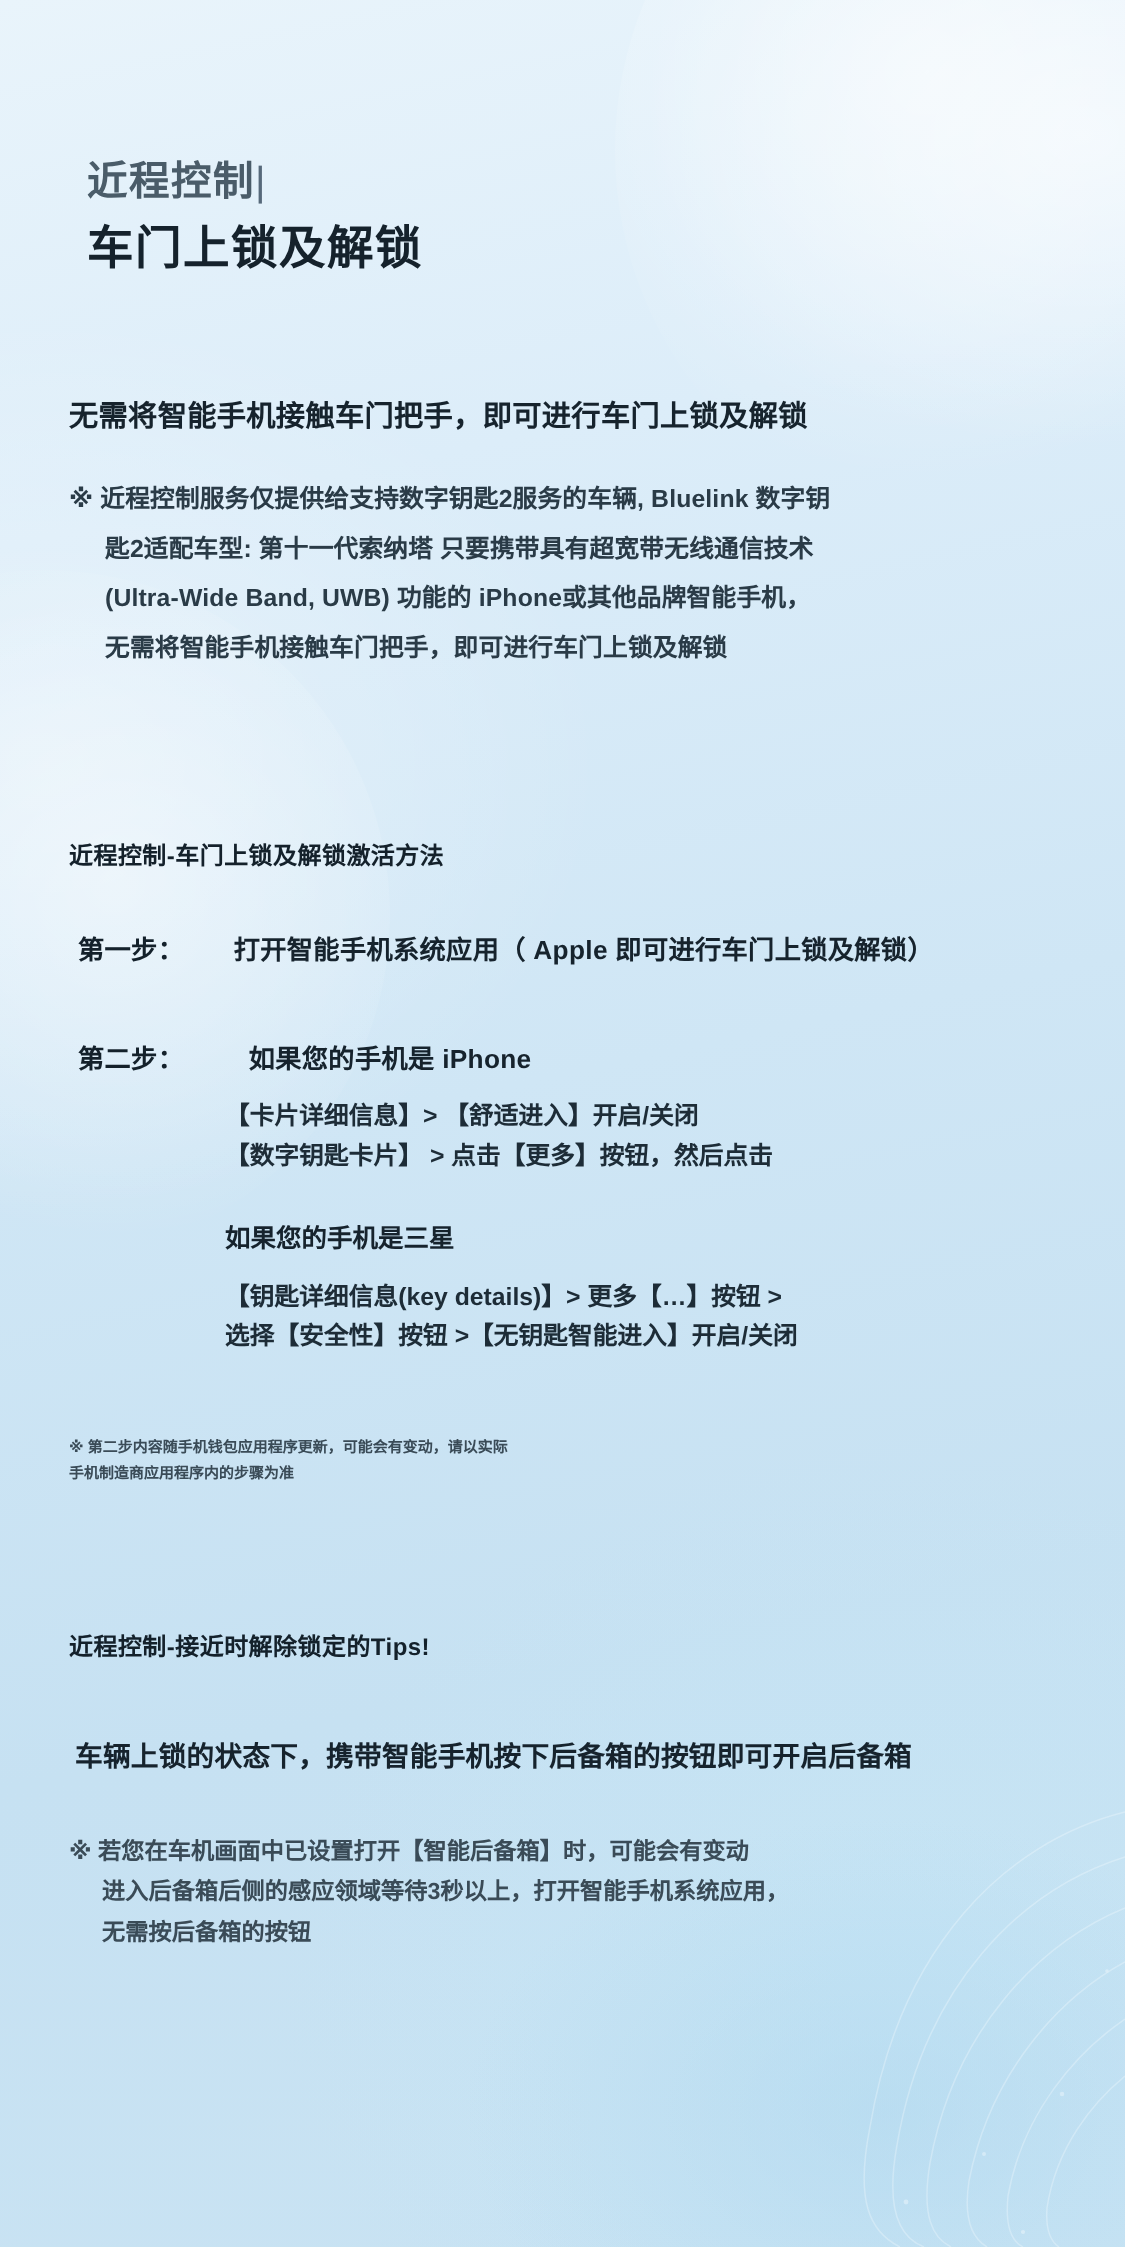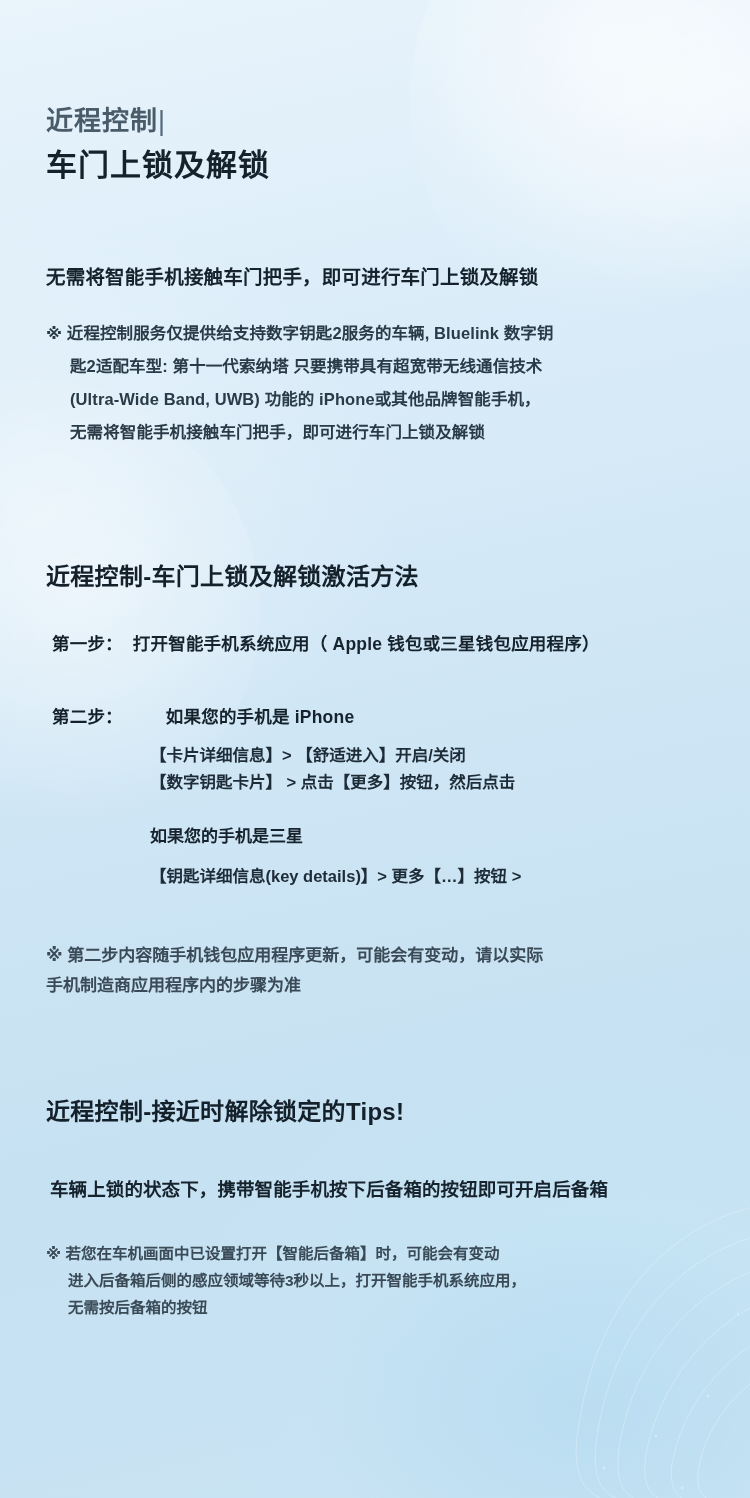--- a/index.html
+++ b/index.html
@@ -56,20 +56,21 @@
     pointer-events: none;
   }
   .content {
     position: relative;
     padding: 0 46px;
   }
 
   
   .header {
     padding-top: 103px;
+    margin-left: 12px;
   }
   .eyebrow {
     font-size: 27px;
     font-weight: 600;
     color: #4a5c69;
     letter-spacing: 1px;
     line-height: 1.38;
   }
   .eyebrow .bar {
     color: #56697a;
@@ -101,21 +102,21 @@
     letter-spacing: 0.1px;
     max-width: 660px;
   }
   .note .ind {
     display: block;
     padding-left: 24px;
   }
 
   
   .sec-title {
-    font-size: 24px;
+    font-size: 16px;
     font-weight: 700;
     color: #14212b;
     letter-spacing: 0.3px;
   }
   .sec-1 { margin-top: 108px; }
 
   .step {
     display: flex;
     align-items: flex-start;
     font-size: 17.5px;
@@ -125,21 +126,21 @@
     flex: 0 0 auto;
     font-weight: 700;
     color: #14212b;
     padding-right: 10px;
     white-space: nowrap;
   }
   .step-body {
     font-weight: 700;
     color: #16232d;
   }
-  .step-1 { margin-top: 38px; padding-left: 6px; }
+  .step-1 { margin-top: 38px; padding-left: 6px; gap: 23px; }
   .step-2 { margin-top: 48px; padding-left: 6px; gap: 33px; }
 
   .sub-block {
     margin-top: 14px;
     padding-left: 104px;
     font-size: 16.5px;
     font-weight: 600;
     color: #1d2c37;
     line-height: 1.62;
   }
@@ -147,21 +148,21 @@
   .sub-head {
     margin-top: 26px;
     padding-left: 104px;
     font-size: 17px;
     font-weight: 700;
     color: #16232d;
   }
 
   .footnote {
     margin-top: 52px;
-    font-size: 17px;
+    font-size: 10px;
     font-weight: 600;
     color: #3a4b57;
     line-height: 1.74;
     max-width: 660px;
   }
 
   .sec-2 { margin-top: 92px; }
   .lead-2 {
     margin-top: 48px;
     font-size: 18.5px;
@@ -225,37 +226,38 @@
       <span>※ 近程控制服务仅提供给支持数字钥匙2服务的车辆, Bluelink 数字钥</span>
       <span class="ind">匙2适配车型: 第十一代索纳塔 只要携带具有超宽带无线通信技术</span>
       <span class="ind">(Ultra-Wide Band, UWB) 功能的 iPhone或其他品牌智能手机，</span>
       <span class="ind">无需将智能手机接触车门把手，即可进行车门上锁及解锁</span>
     </div>
 
     <div class="sec-title sec-1">近程控制-车门上锁及解锁激活方法</div>
 
     <div class="step step-1">
       <div class="step-label">第一步：</div>
-      <div class="step-body">打开智能手机系统应用（ Apple 钱包或三星钱包应用程序）</div>
+      <div class="step-body">打开智能手机系统应用（ Apple 即可进行车门上锁及解锁）</div>
     </div>
 
     <div class="step step-2">
       <div class="step-label">第二步：</div>
       <div class="step-body">如果您的手机是 iPhone</div>
     </div>
 
     <div class="sub-block">
       <div>【卡片详细信息】&gt; 【舒适进入】开启/关闭</div>
       <div>【数字钥匙卡片】 &gt; 点击【更多】按钮，然后点击</div>
     </div>
 
     <div class="sub-head">如果您的手机是三星</div>
 
     <div class="sub-block tight">
       <div>【钥匙详细信息(key details)】&gt; 更多【…】按钮 &gt;</div>
+      <div>选择【安全性】按钮 &gt;【无钥匙智能进入】开启/关闭</div>
     </div>
 
     <div class="footnote">
       <div>※ 第二步内容随手机钱包应用程序更新，可能会有变动，请以实际</div>
       <div>手机制造商应用程序内的步骤为准</div>
     </div>
 
     <div class="sec-title sec-2">近程控制-接近时解除锁定的Tips!</div>
 
     <div class="lead-2">车辆上锁的状态下，携带智能手机按下后备箱的按钮即可开启后备箱</div>

